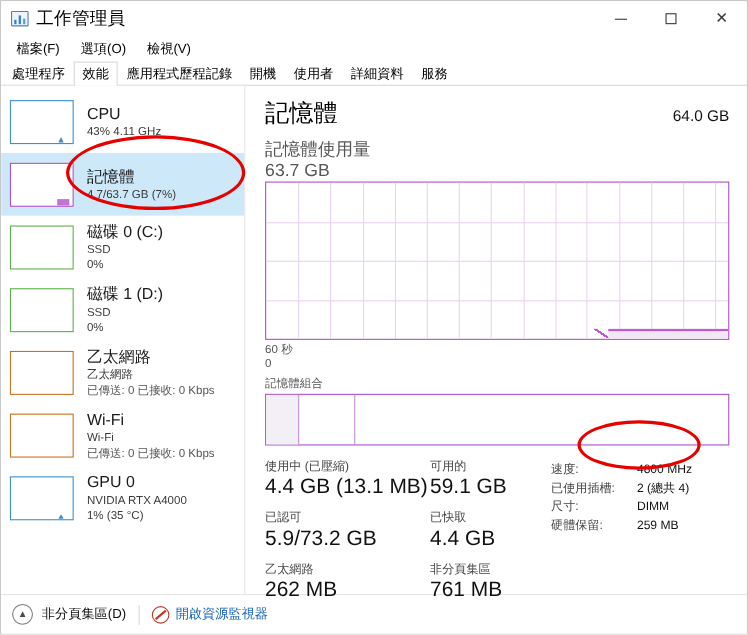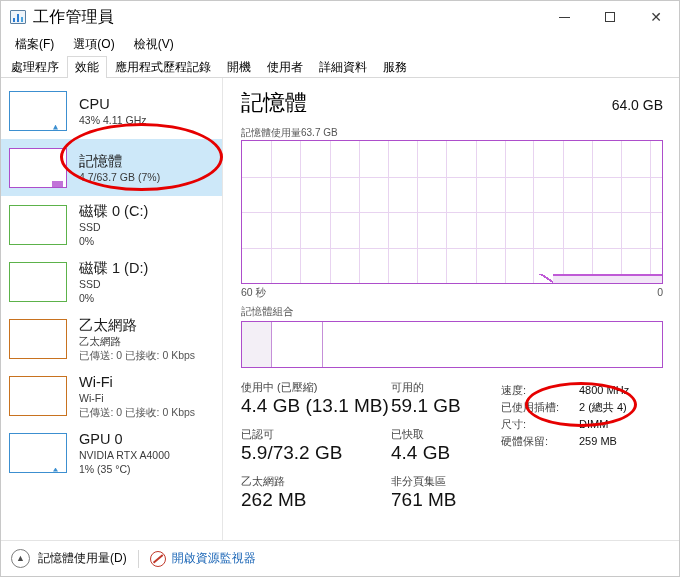--- a/index.html
+++ b/index.html
@@ -95,37 +95,37 @@
   .side-sub { font-size: 10.5px; color: #3a3a3a; line-height: 14px; white-space: nowrap; }
   .side-sub.dim { color: #555; }
 
   
   .main { flex: 1; padding: 12px 16px 0 18px; min-width: 0; position: relative; }
   .main-head { display: flex; align-items: baseline; justify-content: space-between; }
   .main-title { font-size: 22px; color: #000; line-height: 26px; }
   .main-cap { font-size: 14px; color: #111; }
   .chart-head {
     display: flex; justify-content: flex-start; align-items: baseline;
-    margin-top: 10px; font-size: 10px; color: #555;
+    margin-top: 10px; font-size: 16px; color: #555; flex-direction: column;
   }
   .graph {
     height: 144px; border: 1px solid #ad4ecb; position: relative;
     background: #ffffff; overflow: hidden;
   }
   .graph .gridv, .graph .gridh { position: absolute; background: #e8d3f0; }
   .graph .gridv { top: 0; bottom: 0; width: 1px; }
   .graph .gridh { left: 0; right: 0; height: 1px; }
   .graph .area {
     position: absolute; bottom: 0; right: 0; height: 9px;
     background: #f2e6f7; border-top: 2px solid #bf5ad6;
   }
   .graph .ramp {
     position: absolute; bottom: 0; height: 9px; width: 14px;
   }
-  .axis { display: flex; justify-content: space-between; font-size: 10.5px; color: #555; margin-top: 2px; }
+  .axis { display: flex; font-size: 10.5px; color: #555; margin-top: 2px; flex-direction: column; }
   .comp-label { font-size: 10.5px; color: #555; margin-top: 5px; }
   .compbar {
     height: 47px; border: 1px solid #ad4ecb; position: relative; margin-top: 2px; background: #fff;
   }
   .compbar .fill { position: absolute; left: 0; top: 0; bottom: 0; background: #f3eff6; }
   .compbar .divider { position: absolute; top: 0; bottom: 0; width: 1px; background: #c58fd8; }
 
   
   .stats { display: flex; margin-top: 12px; }
   .stats-left { width: 252px; }
@@ -379,21 +379,21 @@
             <div class="v">259 MB</div>
           </div>
         </div>
       </div>
 
     </div>
   </div>
 
   <div class="footer">
     <div class="chev-btn">▲</div>
-    <div class="footer-text">記憶體使用量(D)</div>
+    <div class="footer-text">非分頁集區(D)</div>
     <div class="vsep"></div>
     <div class="res-icon"></div>
     <div class="footer-link">開啟資源監視器</div>
   </div>
 
   <div class="annot" style="left:59px; top:122px; width:163px; height:68px;">
     <div class="ring"></div>
   </div>
   <div class="annot" style="left:524px; top:381px; width:112px; height:45px;">
     <div class="ring"></div>

